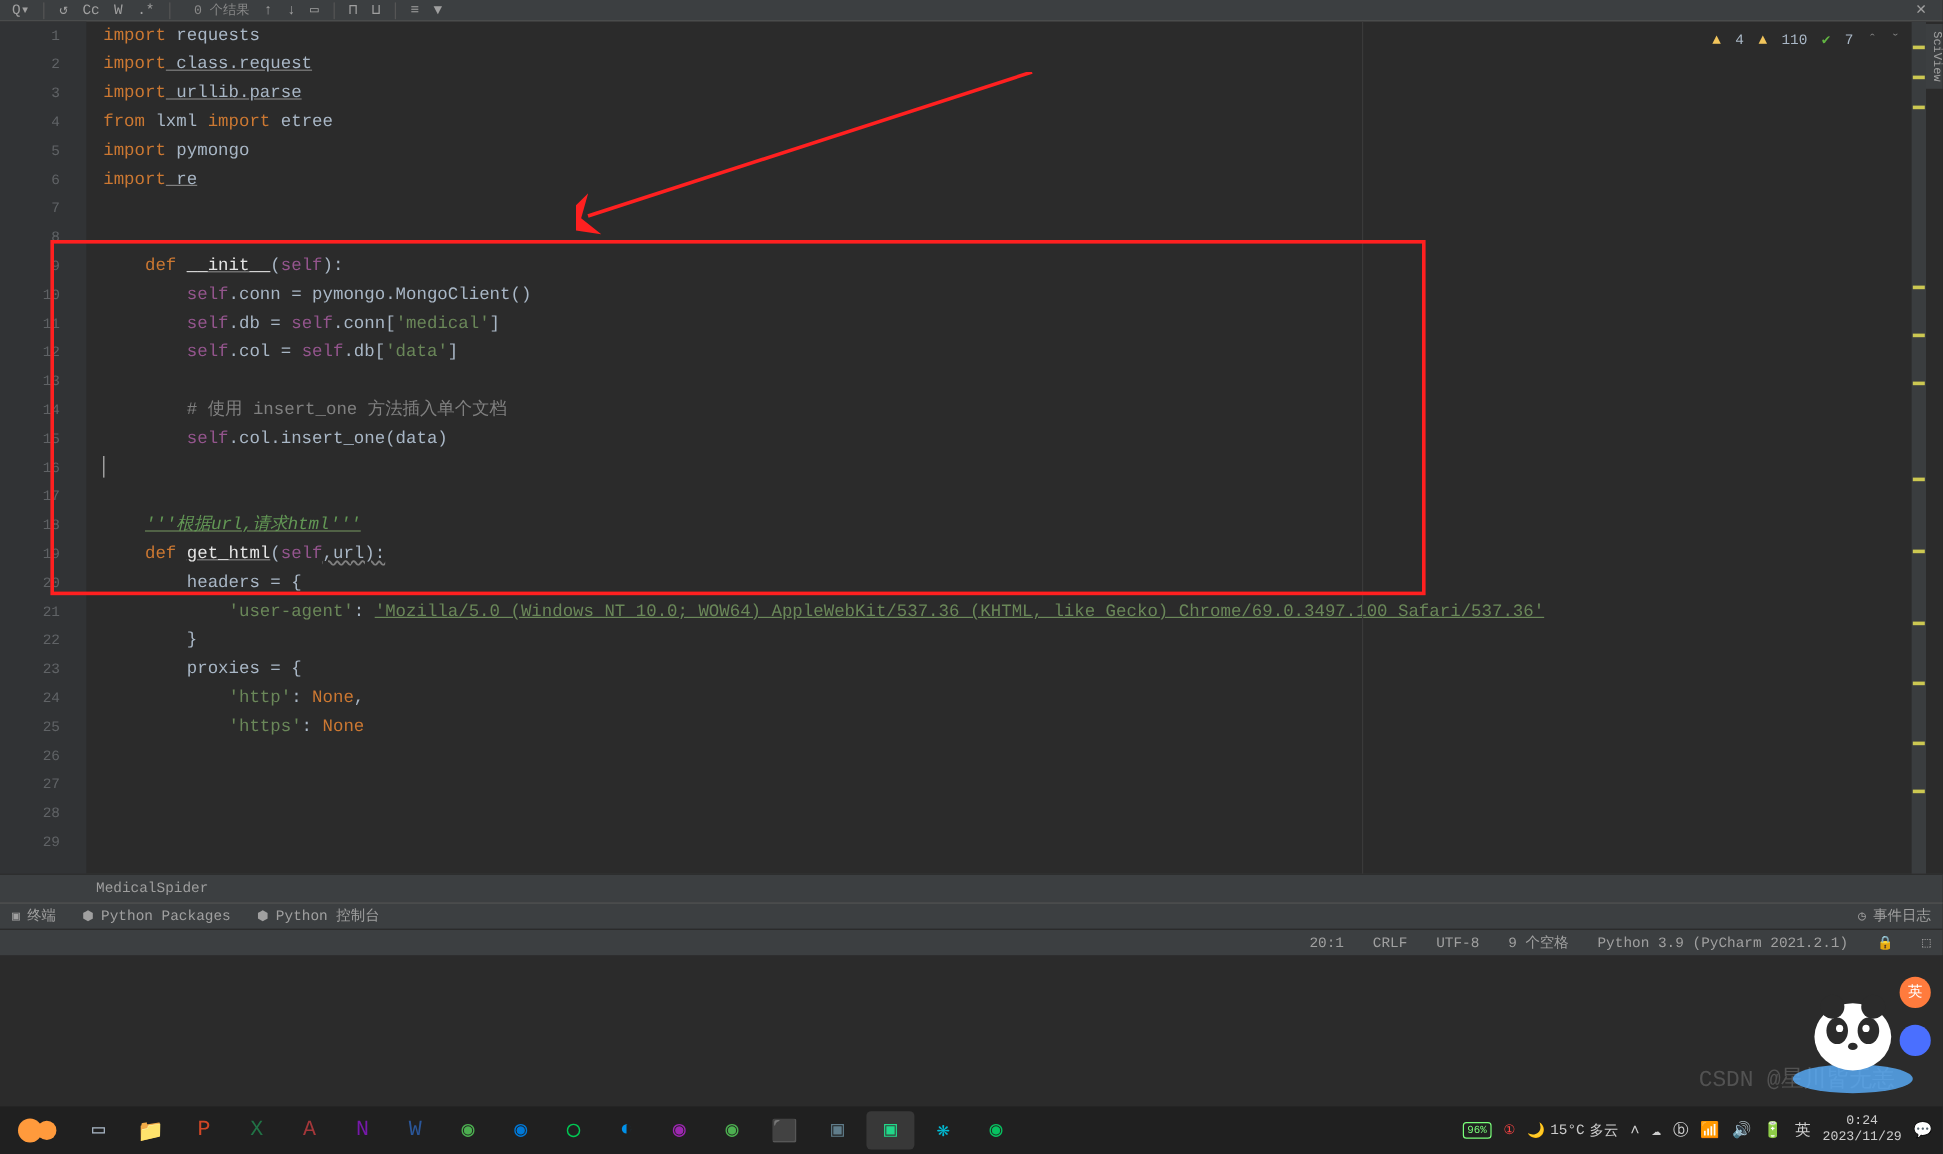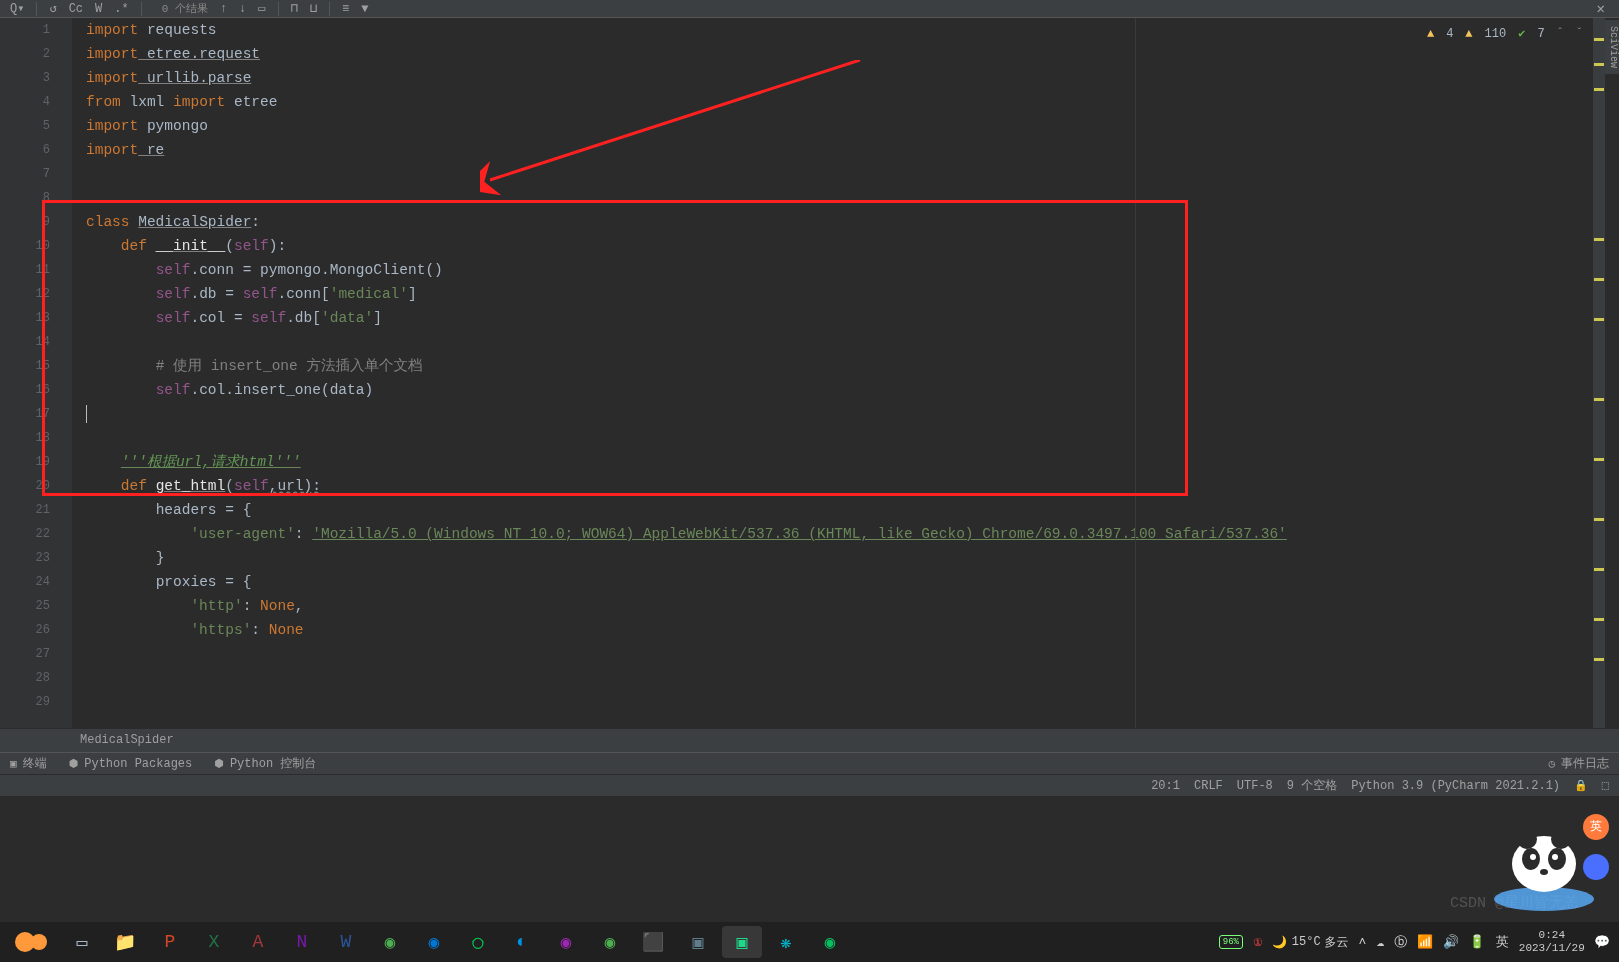--- a/index.html
+++ b/index.html
@@ -158,21 +158,21 @@
 .bt-item { display: flex; gap: 6px; align-items: center; cursor: pointer; }
 .bt-icon { font-size: 11px; }
 .bt-right { margin-left: auto; }
 
 .status-bar {
   height: 22px;
   background: #3c3f41;
   display: flex;
   align-items: center;
   justify-content: flex-end;
-  gap: 14px;
+  gap: 24px;
   padding: 0 10px;
   font-size: 12px;
   color: #a0a0a0;
   border-top: 1px solid #2b2b2b;
 }
 .sb-lock { font-size: 11px; }
 
 
 .taskbar {
   position: absolute;
@@ -202,21 +202,21 @@
 .tray-weather { display: flex; align-items: center; gap: 4px; font-size: 12px; }
 .tray-time { text-align: center; line-height: 13px; }
 .tray-icon { font-size: 13px; }
 .battery { border: 1px solid #7aff7a; color: #7aff7a; padding: 1px 3px; border-radius: 3px; font-size: 9px; }
 
 .watermark {
   position: absolute;
   bottom: 50px;
   right: 40px;
   color: rgba(200,200,200,0.25);
-  font-size: 15px;
+  font-size: 19px;
 }
 
 .panda {
   position: absolute;
   right: 10px;
   bottom: 48px;
   width: 120px;
   height: 110px;
 }
 .panda-bubble {
@@ -306,28 +306,27 @@
       <div class="ln">23</div>
       <div class="ln">24</div>
     <div class="ln">25</div>
       <div class="ln">26</div>
       <div class="ln">27</div>
       <div class="ln">28</div>
     <div class="ln">29</div>
   </div>
   <div class="code">
     <div class="line"><span class="kw">import</span><span> requests</span></div>
-    <div class="line"><span class="kw">import</span><span class="ul2"> etree.request</span></div>
+    <div class="line"><span class="kw">import</span><span class="ul2"> class.request</span></div>
     <div class="line"><span class="kw">import</span><span class="ul2"> urllib.parse</span></div>
     <div class="line"><span class="kw">from</span><span> lxml </span><span class="kw">import</span><span> etree</span></div>
     <div class="line"><span class="kw">import</span><span> pymongo</span></div>
     <div class="line"><span class="kw">import</span><span class="ul2"> re</span></div>
     <div class="line"></div>
     <div class="line"></div>
-    <div class="line"><span class="kw">class</span> <span class="ul2">MedicalSpider</span>:</div>
     <div class="line">    <span class="kw">def </span><span class="fn ul2">__init__</span>(<span class="self">self</span>):</div>
     <div class="line">        <span class="self">self</span><span>.conn = pymongo.MongoClient()</span></div>
     <div class="line">        <span class="self">self</span><span>.db = </span><span class="self">self</span><span>.conn[</span><span class="str">'medical'</span><span>]</span></div>
     <div class="line">        <span class="self">self</span><span>.col = </span><span class="self">self</span><span>.db[</span><span class="str">'data'</span><span>]</span></div>
     <div class="line"></div>
     <div class="line">        <span class="cmt"># 使用 insert_one 方法插入单个文档</span></div>
     <div class="line">        <span class="self">self</span><span>.col.insert_one(data)</span></div>
     <div class="line"><span class="cursor"></span></div>
     <div class="line"></div>
     <div class="line">    <span class="doc ulg">'''根据url,请求html'''</span></div>

